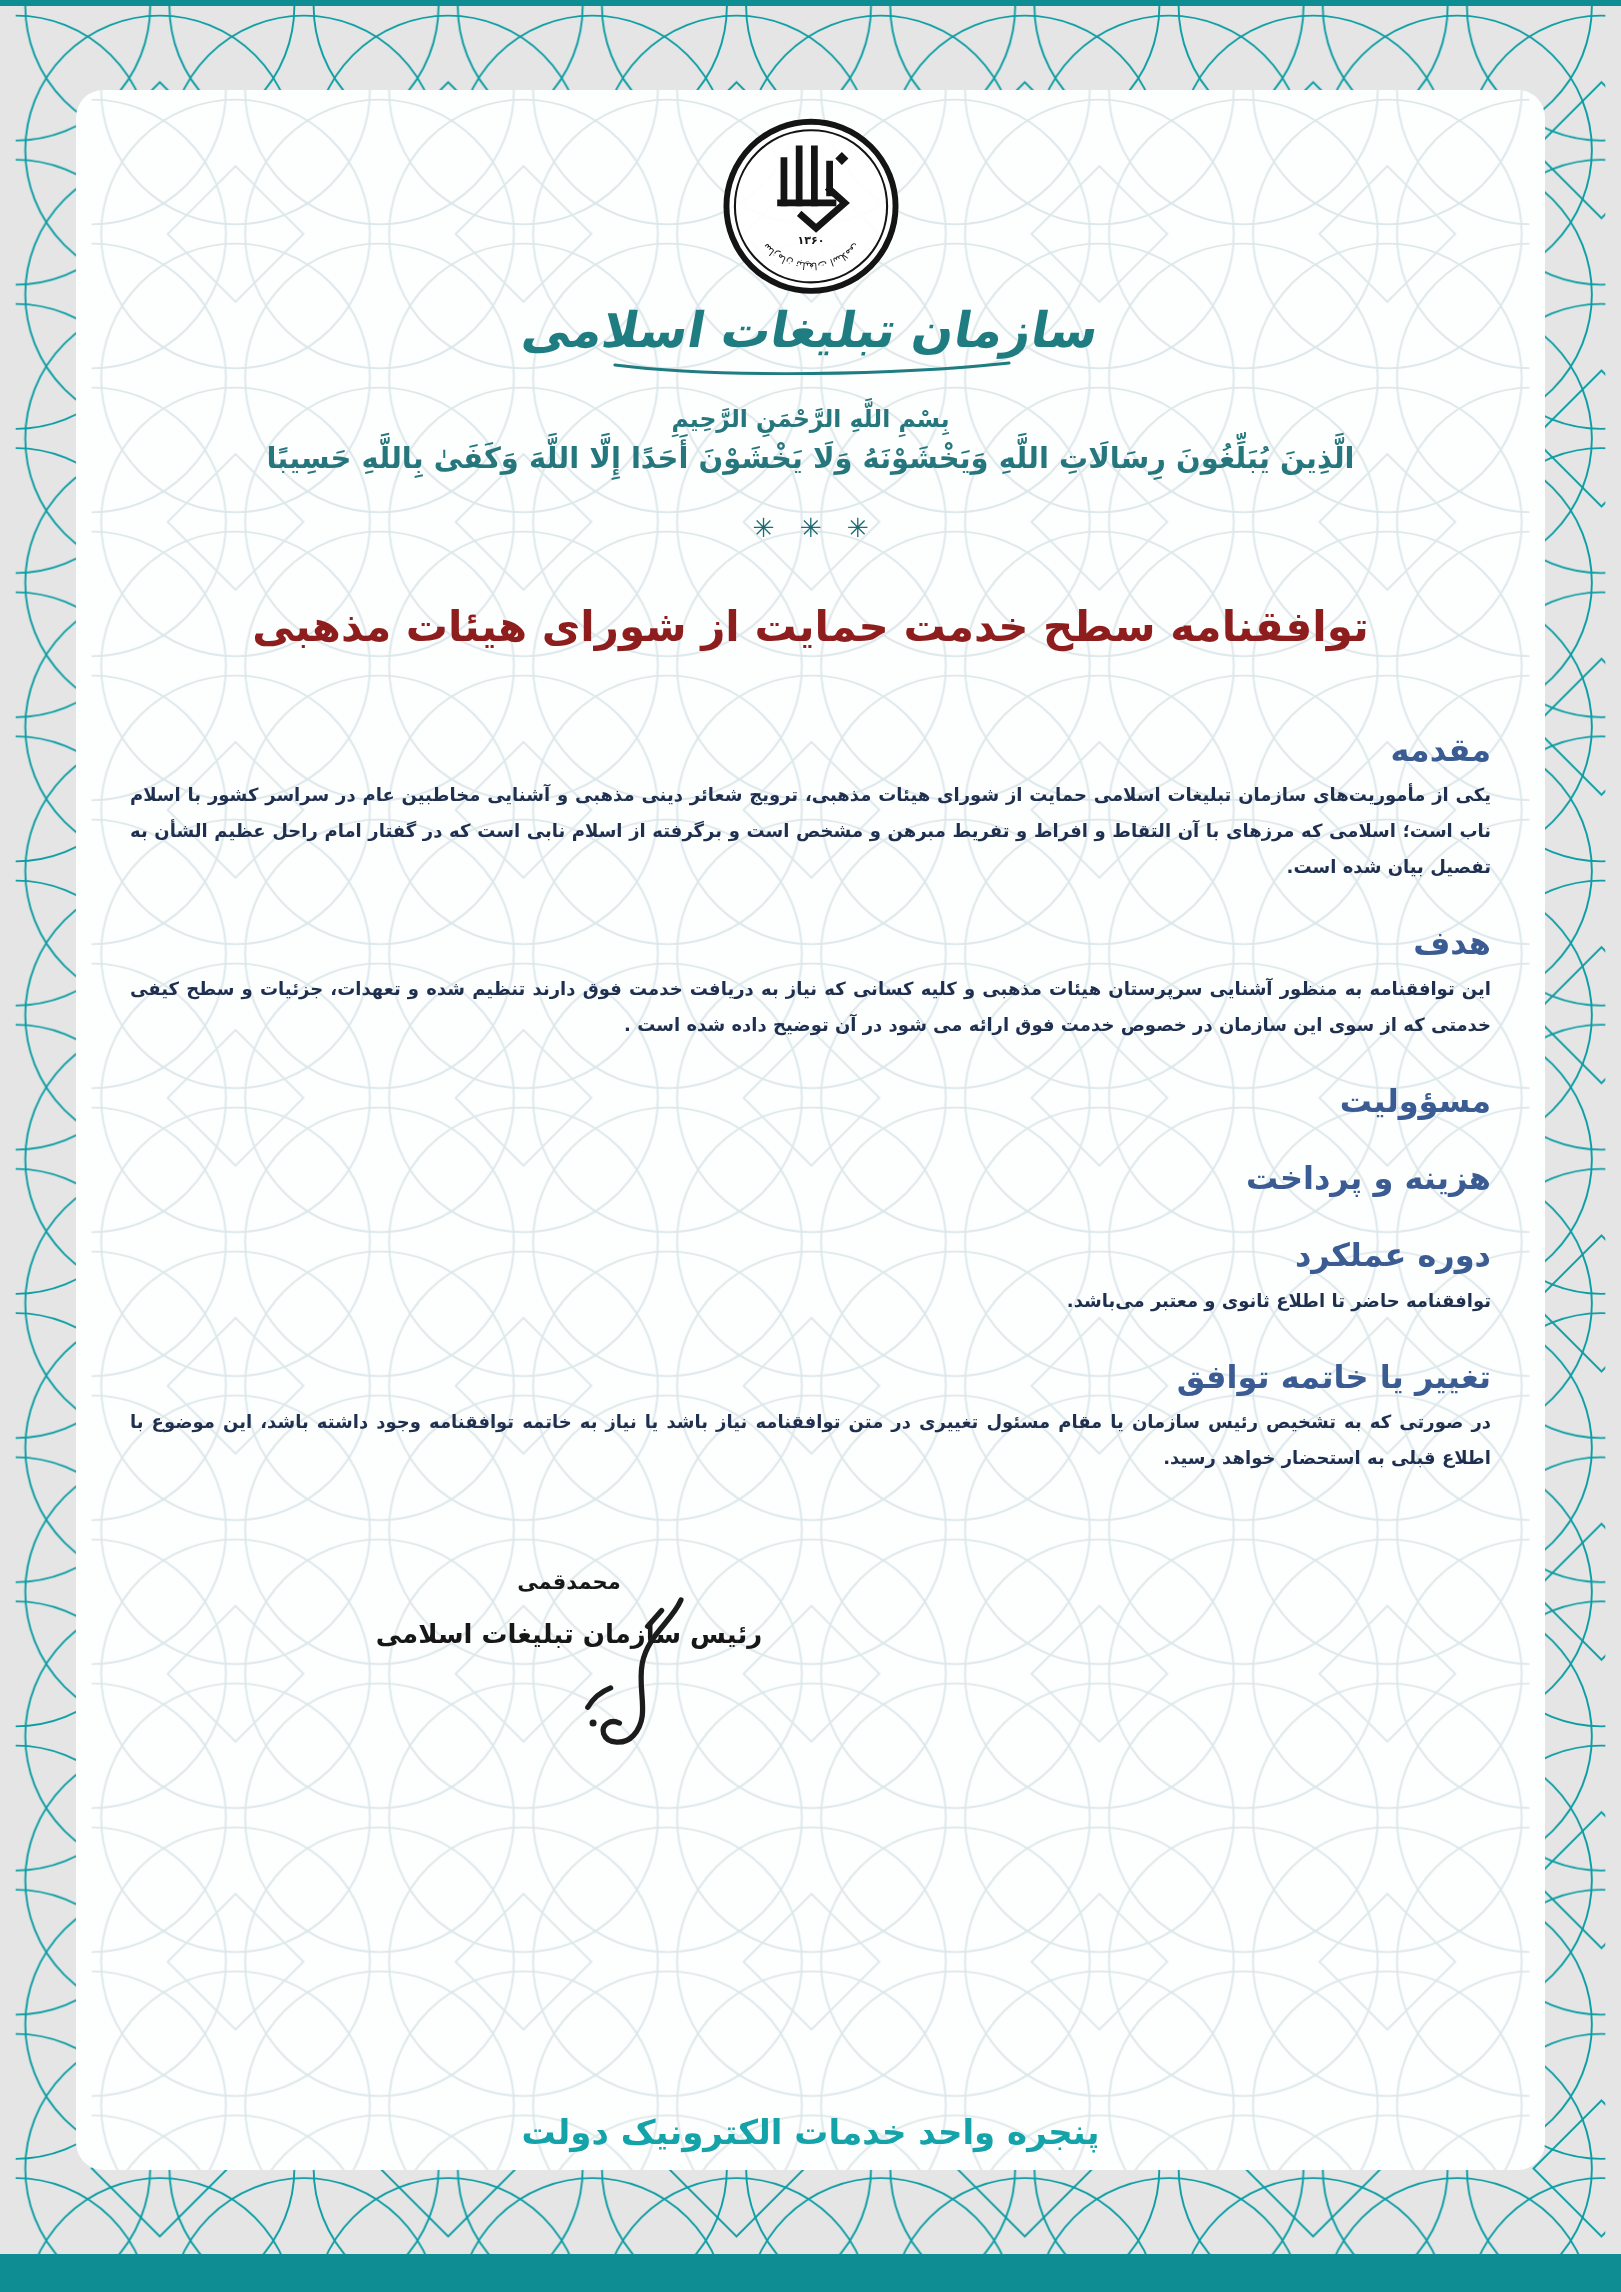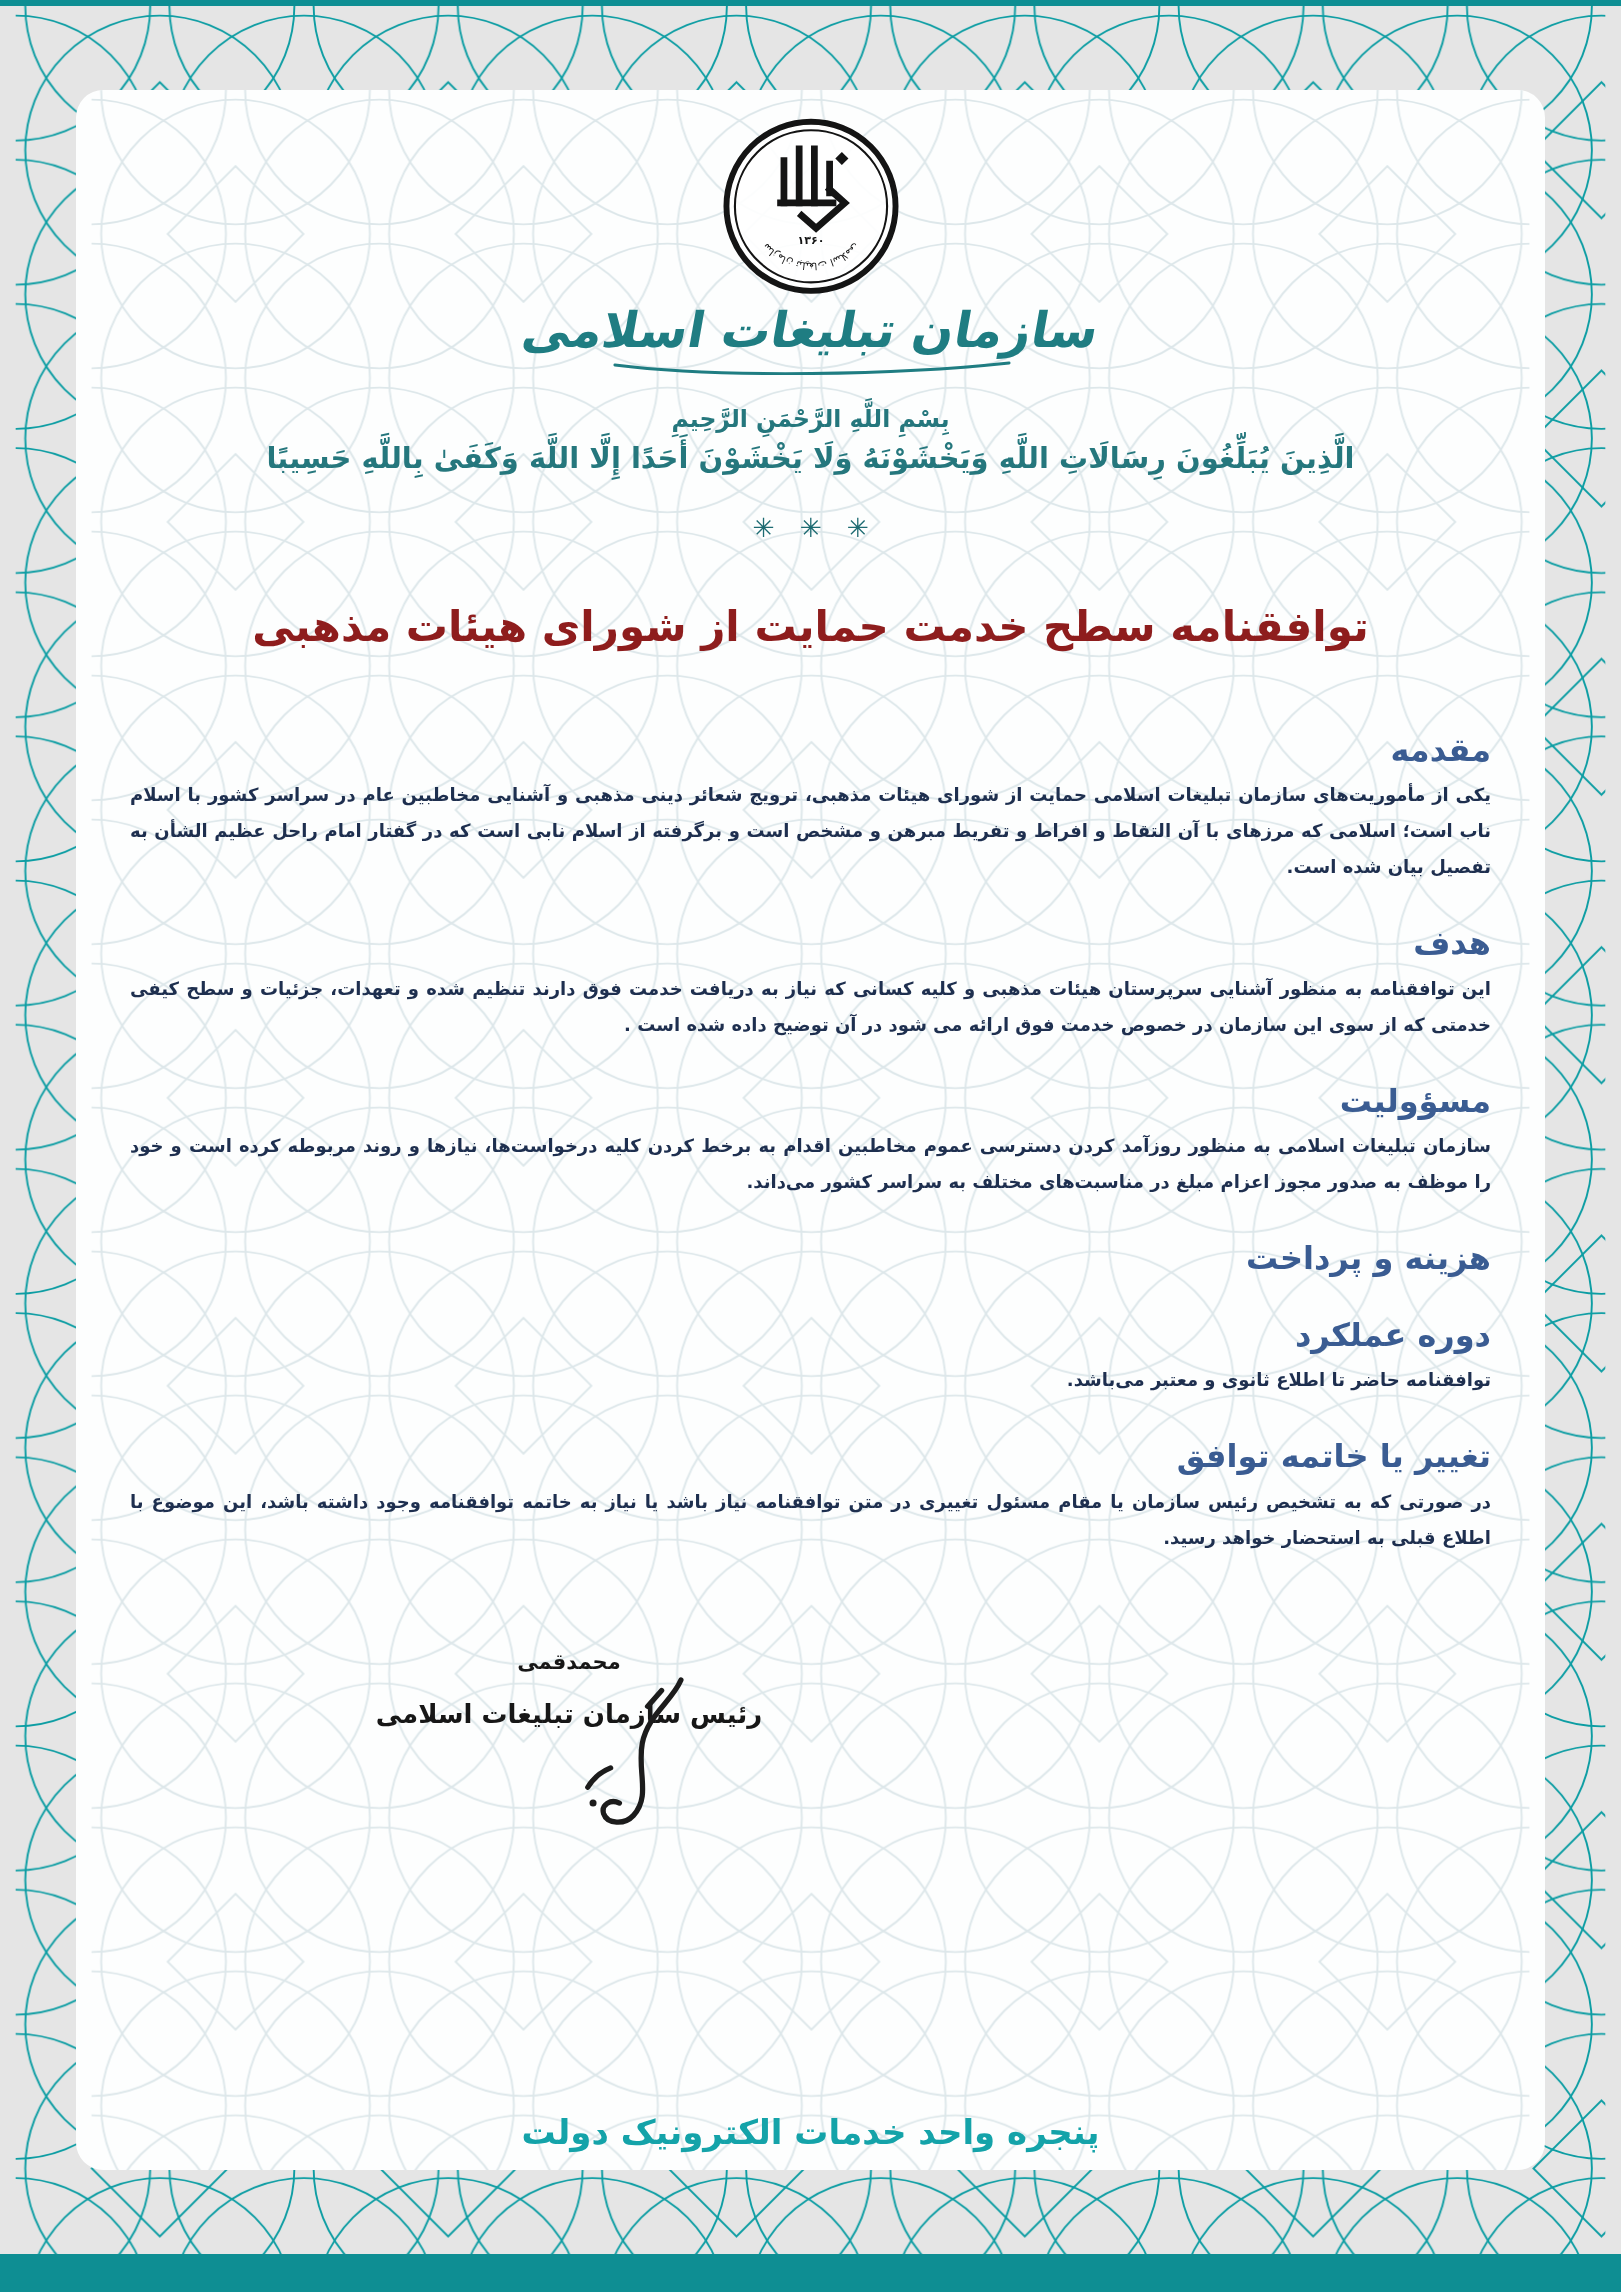--- a/index.html
+++ b/index.html
@@ -108,21 +108,20 @@
         <div class="section">
           <div class="section-heading">مقدمه</div>
           <div class="section-body">یکی از مأموریت‌های سازمان تبلیغات اسلامی حمایت از شورای هیئات مذهبی، ترویج شعائر دینی مذهبی و آشنایی مخاطبین عام در سراسر کشور با اسلام ناب است؛ اسلامی که مرزهای با آن التقاط و افراط و تفریط مبرهن و مشخص است و برگرفته از اسلام نابی است که در گفتار امام راحل عظیم الشأن به تفصیل بیان شده است.</div>
         </div>
         <div class="section">
           <div class="section-heading">هدف</div>
           <div class="section-body">این توافقنامه به منظور آشنایی سرپرستان هیئات مذهبی و کلیه کسانی که نیاز به دریافت خدمت فوق دارند تنظیم شده و تعهدات، جزئیات و سطح کیفی خدمتی که از سوی این سازمان در خصوص خدمت فوق ارائه می شود در آن توضیح داده شده است .</div>
         </div>
         <div class="section">
           <div class="section-heading">مسؤولیت</div>
-          <div class="section-body">سازمان تبلیغات اسلامی به منظور روزآمد کردن دسترسی عموم مخاطبین اقدام به برخط کردن کلیه درخواست‌ها، نیازها و روند مربوطه کرده است و خود را موظف به صدور مجوز اعزام مبلغ در مناسبت‌های مختلف به سراسر کشور می‌داند.</div>
         </div>
         <div class="section">
           <div class="section-heading">هزینه و پرداخت</div>
         </div>
         <div class="section">
           <div class="section-heading">دوره عملکرد</div>
           <div class="section-body">توافقنامه حاضر تا اطلاع ثانوی و معتبر می‌باشد.</div>
         </div>
         <div class="section">
           <div class="section-heading">تغییر یا خاتمه توافق</div>

